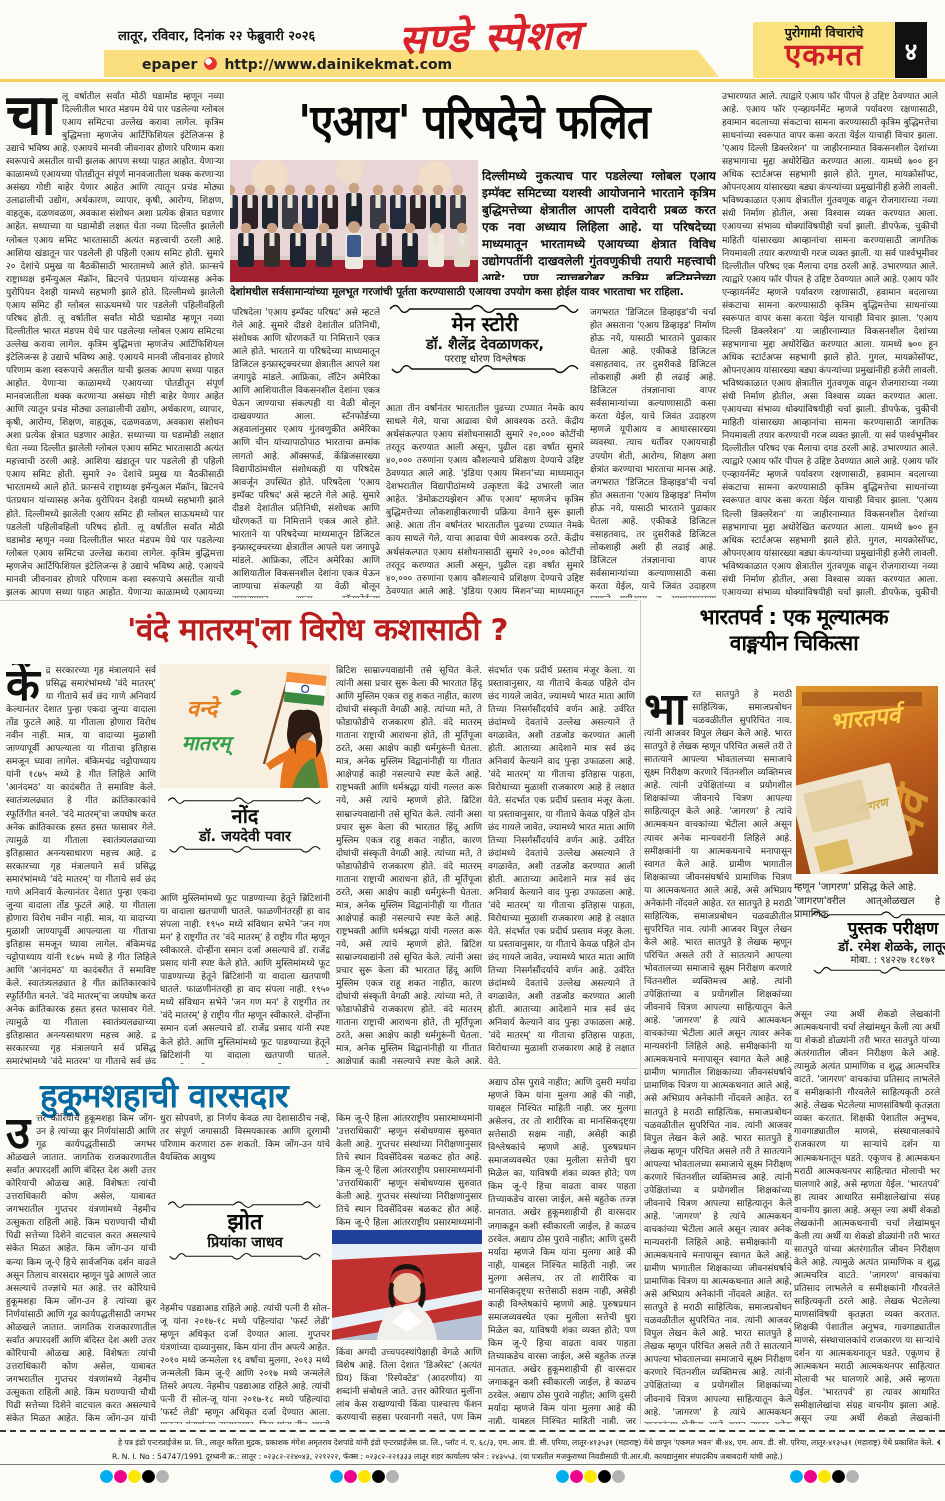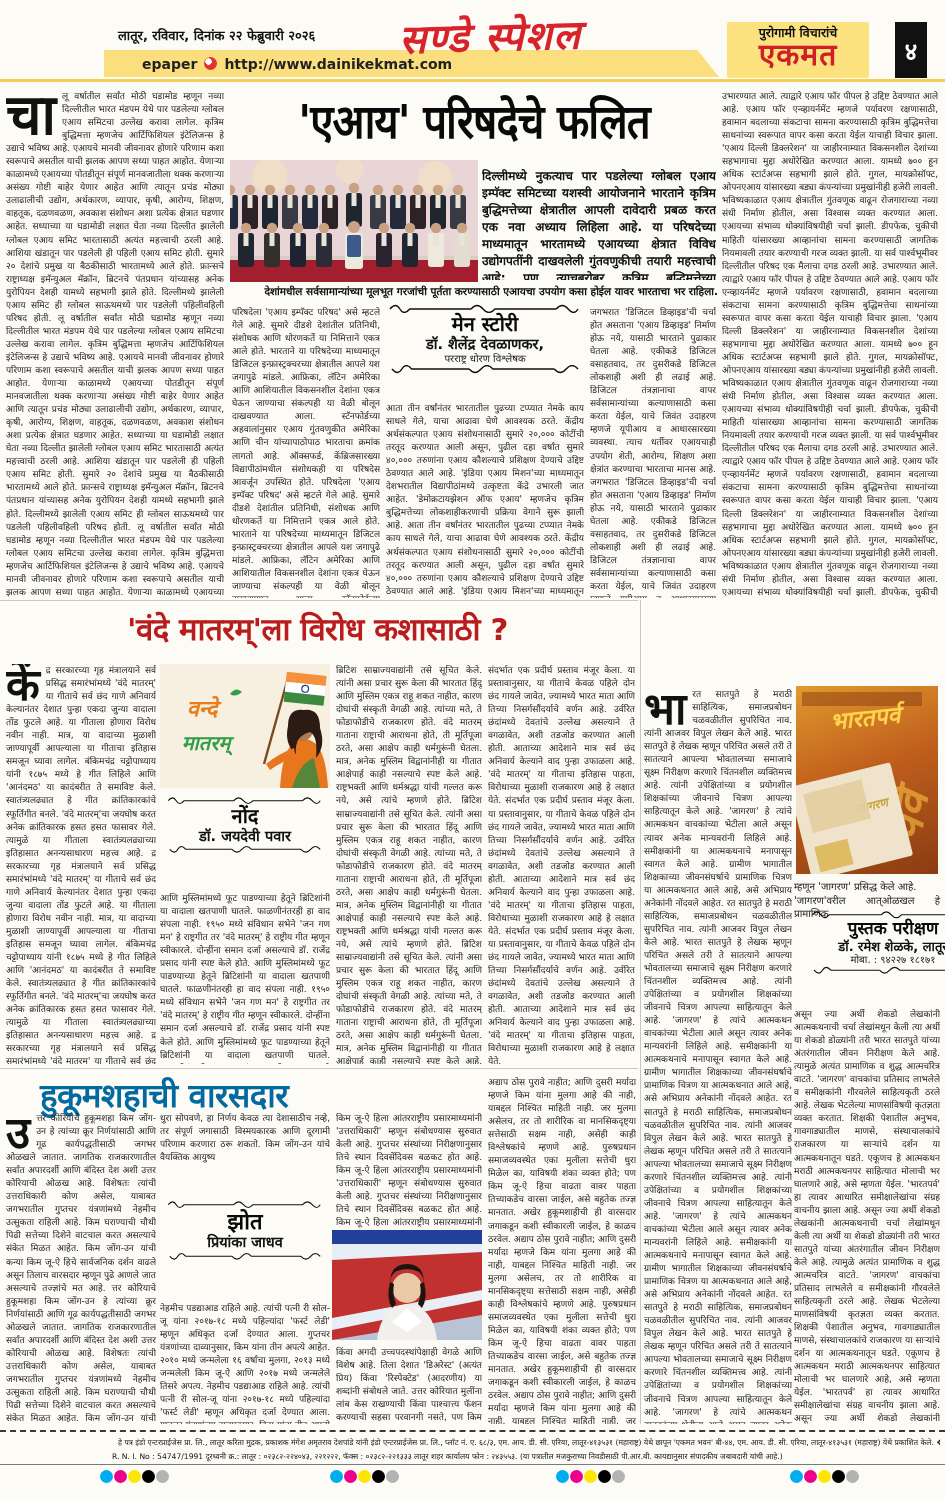--- a/index.html
+++ b/index.html
@@ -53,21 +53,21 @@
 <div class="abs dateline" style="left:88px;top:26px;width:330px;margin-left:30px;">लातूर, रविवार, दिनांक २२ फेब्रुवारी २०२६</div>
 
 <div class="abs ribbon" style="left:80px;top:50px;width:615px;height:27px;margin-left:24px;">
   <span class="lbl">epaper</span>
   <span class="epicon"></span>
   <span class="lbl">http://www.dainikekmat.com</span>
 </div>
 
 <div class="abs masthead" style="left:330px;top:8px;width:320px;">सण्डे स्पेशल</div>
 
-<div class="abs brandbox" style="left:727px;top:22px;width:142px;height:56px;">
+<div class="abs brandbox" style="left:753px;top:22px;width:142px;height:56px;">
   <div class="brand-tag">पुरोगामी विचारांचे</div>
   <div class="brand-nm">एकमत</div>
 </div>
 <div class="abs pagenum" style="left:895px;top:22px;width:32px;height:56px;">४</div>
 
 <div class="abs hrule-y" style="left:0;top:79px;width:945px;height:3px;"></div>
 
 <div class="abs hl-main" style="left:230px;top:88px;width:488px;">'एआय' परिषदेचे फलित</div>
 
 <div class="abs ph" style="left:230px;top:160px;width:248px;height:122px;">
@@ -108,21 +108,21 @@
     </g>
     <use href="#pp" x="154" y="84" style="color:#2c2330"></use>
       <use href="#pp" x="180" y="84" style="color:#20262f"></use>
     <use href="#pp" x="206" y="84" style="color:#efe8dc"></use>
       <use href="#pp" x="232" y="84" style="color:#e3ddd0"></use>
   </svg>
 </div>
 
 <div class="abs intro" style="left:482px;top:168px;width:234px;height:112px;">दिल्लीमध्ये नुकत्याच पार पडलेल्या ग्लोबल एआय इम्पॅक्ट समिटच्या यशस्वी आयोजनाने भारताने कृत्रिम बुद्धिमत्तेच्या क्षेत्रातील आपली दावेदारी प्रबळ करत एक नवा अध्याय लिहिला आहे. या परिषदेच्या माध्यमातून भारतामध्ये एआयच्या क्षेत्रात विविध उद्योगपतींनी दाखवलेली गुंतवणुकीची तयारी महत्त्वाची आहे; पण त्याचबरोबर कृत्रिम बुद्धिमत्तेच्या लोकशाहीकरणाचा हा या परिषदेच्या आयोजनामागचा भारताचा मूळ उद्देश होता.</div>
 
-<div class="abs caption" style="left:230px;top:284px;width:488px;text-align:right;">देशांमधील सर्वसामान्यांच्या मूलभूत गरजांची पूर्तता करण्यासाठी एआयचा उपयोग कसा होईल यावर भारताचा भर राहिला.</div>
+<div class="abs caption" style="left:230px;top:284px;width:488px;">देशांमधील सर्वसामान्यांच्या मूलभूत गरजांची पूर्तता करण्यासाठी एआयचा उपयोग कसा होईल यावर भारताचा भर राहिला.</div>
 
 <div class="abs body-txt" style="left:6px;top:90px;width:218px;height:508px;">
   <span class="dropcap">चा</span><span class="fill-target">लू वर्षातील सर्वांत मोठी घडामोड म्हणून नव्या दिल्लीतील भारत मंडपम येथे पार पडलेल्या ग्लोबल एआय समिटचा उल्लेख करावा लागेल. कृत्रिम बुद्धिमत्ता म्हणजेच आर्टिफिशियल इंटेलिजन्स हे उद्याचे भविष्य आहे. एआयचे मानवी जीवनावर होणारे परिणाम कशा स्वरूपाचे असतील याची झलक आपण सध्या पाहत आहोत. येणाऱ्या काळामध्ये एआयच्या पोतडीतून संपूर्ण मानवजातीला थक्क करणाऱ्या असंख्य गोष्टी बाहेर येणार आहेत आणि त्यातून प्रचंड मोठ्या उलाढालीची उद्योग, अर्थकारण, व्यापार, कृषी, आरोग्य, शिक्षण, वाहतूक, दळणवळण, अवकाश संशोधन अशा प्रत्येक क्षेत्रात घडणार आहेत. सध्याच्या या घडामोडी लक्षात घेता नव्या दिल्लीत झालेली ग्लोबल एआय समिट भारतासाठी अत्यंत महत्त्वाची ठरली आहे. आशिया खंडातून पार पडलेली ही पहिली एआय समिट होती. सुमारे २० देशांचे प्रमुख या बैठकीसाठी भारतामध्ये आले होते. फ्रान्सचे राष्ट्राध्यक्ष इमॅन्युअल मॅक्रॉन, ब्रिटनचे पंतप्रधान यांच्यासह अनेक युरोपियन देशही यामध्ये सहभागी झाले होते. दिल्लीमध्ये झालेली एआय समिट ही ग्लोबल साऊथमध्ये पार पडलेली पहिलीवहिली परिषद होती. लू वर्षातील सर्वांत मोठी घडामोड म्हणून नव्या दिल्लीतील भारत मंडपम येथे पार पडलेल्या ग्लोबल एआय समिटचा उल्लेख करावा लागेल. कृत्रिम बुद्धिमत्ता म्हणजेच आर्टिफिशियल इंटेलिजन्स हे उद्याचे भविष्य आहे. एआयचे मानवी जीवनावर होणारे परिणाम कशा स्वरूपाचे असतील याची झलक आपण सध्या पाहत आहोत. येणाऱ्या काळामध्ये एआयच्या पोतडीतून संपूर्ण मानवजातीला थक्क करणाऱ्या असंख्य गोष्टी बाहेर येणार आहेत आणि त्यातून प्रचंड मोठ्या उलाढालीची उद्योग, अर्थकारण, व्यापार, कृषी, आरोग्य, शिक्षण, वाहतूक, दळणवळण, अवकाश संशोधन अशा प्रत्येक क्षेत्रात घडणार आहेत. सध्याच्या या घडामोडी लक्षात घेता नव्या दिल्लीत झालेली ग्लोबल एआय समिट भारतासाठी अत्यंत महत्त्वाची ठरली आहे. आशिया खंडातून पार पडलेली ही पहिली एआय समिट होती. सुमारे २० देशांचे प्रमुख या बैठकीसाठी भारतामध्ये आले होते. फ्रान्सचे राष्ट्राध्यक्ष इमॅन्युअल मॅक्रॉन, ब्रिटनचे पंतप्रधान यांच्यासह अनेक युरोपियन देशही यामध्ये सहभागी झाले होते. दिल्लीमध्ये झालेली एआय समिट ही ग्लोबल साऊथमध्ये पार पडलेली पहिलीवहिली परिषद होती. लू वर्षातील सर्वांत मोठी घडामोड म्हणून नव्या दिल्लीतील भारत मंडपम येथे पार पडलेल्या ग्लोबल एआय समिटचा उल्लेख करावा लागेल. कृत्रिम बुद्धिमत्ता म्हणजेच आर्टिफिशियल इंटेलिजन्स हे उद्याचे भविष्य आहे. एआयचे मानवी जीवनावर होणारे परिणाम कशा स्वरूपाचे असतील याची झलक आपण सध्या पाहत आहोत. येणाऱ्या काळामध्ये एआयच्या पोतडीतून संपूर्ण मानवजातीला थक्क करणाऱ्या असंख्य गोष्टी बाहेर येणार आहेत आणि त्यातून प्रचंड मोठ्या उलाढालीची उद्योग, अर्थकारण, व्यापार, कृषी, आरोग्य, शिक्षण, वाहतूक, दळणवळण, अवकाश संशोधन अशा प्रत्येक क्षेत्रात घडणार आहेत. सध्याच्या या घडामोडी लक्षात घेता नव्या दिल्लीत झालेली ग्लोबल एआय समिट भारतासाठी अत्यंत महत्त्वाची ठरली आहे. आशिया खंडातून पार पडलेली ही पहिली एआय समिट होती. सुमारे २० देशांचे प्रमुख या बैठकीसाठी भारतामध्ये आले होते. फ्रान्सचे राष्ट्राध्यक्ष इमॅन्युअल मॅक्रॉन, ब्रिटनचे पंतप्रधान यांच्यासह अनेक युरोपियन देशही यामध्ये सहभागी झाले होते. दिल्लीमध्ये झालेली एआय समिट ही ग्लोबल साऊथमध्ये पार पडलेली पहिलीवहिली परिषद होती.</span>
 </div>
 
 <div class="abs body-txt" style="left:722px;top:90px;width:216px;height:508px;">
   <span class="fill-target">उभारण्यात आले. त्याद्वारे एआय फॉर पीपल हे उद्दिष्ट ठेवण्यात आले आहे. एआय फॉर एन्व्हायर्नमेंट म्हणजे पर्यावरण रक्षणासाठी, हवामान बदलाच्या संकटाचा सामना करण्यासाठी कृत्रिम बुद्धिमत्तेचा साधनांच्या स्वरूपात वापर कसा करता येईल याचाही विचार झाला. 'एआय दिल्ली डिक्लरेशन' या जाहीरनाम्यात विकसनशील देशांच्या सहभागाचा मुद्दा अधोरेखित करण्यात आला. यामध्ये ७०० हून अधिक स्टार्टअप्स सहभागी झाले होते. गुगल, मायक्रोसॉफ्ट, ओपनएआय यांसारख्या बड्या कंपन्यांच्या प्रमुखांनीही हजेरी लावली. भविष्यकाळात एआय क्षेत्रातील गुंतवणूक वाढून रोजगाराच्या नव्या संधी निर्माण होतील, असा विश्वास व्यक्त करण्यात आला. एआयच्या संभाव्य धोक्यांविषयीही चर्चा झाली. डीपफेक, चुकीची माहिती यांसारख्या आव्हानांचा सामना करण्यासाठी जागतिक नियमावली तयार करण्याची गरज व्यक्त झाली. या सर्व पार्श्वभूमीवर दिल्लीतील परिषद एक मैलाचा दगड ठरली आहे. उभारण्यात आले. त्याद्वारे एआय फॉर पीपल हे उद्दिष्ट ठेवण्यात आले आहे. एआय फॉर एन्व्हायर्नमेंट म्हणजे पर्यावरण रक्षणासाठी, हवामान बदलाच्या संकटाचा सामना करण्यासाठी कृत्रिम बुद्धिमत्तेचा साधनांच्या स्वरूपात वापर कसा करता येईल याचाही विचार झाला. 'एआय दिल्ली डिक्लरेशन' या जाहीरनाम्यात विकसनशील देशांच्या सहभागाचा मुद्दा अधोरेखित करण्यात आला. यामध्ये ७०० हून अधिक स्टार्टअप्स सहभागी झाले होते. गुगल, मायक्रोसॉफ्ट, ओपनएआय यांसारख्या बड्या कंपन्यांच्या प्रमुखांनीही हजेरी लावली. भविष्यकाळात एआय क्षेत्रातील गुंतवणूक वाढून रोजगाराच्या नव्या संधी निर्माण होतील, असा विश्वास व्यक्त करण्यात आला. एआयच्या संभाव्य धोक्यांविषयीही चर्चा झाली. डीपफेक, चुकीची माहिती यांसारख्या आव्हानांचा सामना करण्यासाठी जागतिक नियमावली तयार करण्याची गरज व्यक्त झाली. या सर्व पार्श्वभूमीवर दिल्लीतील परिषद एक मैलाचा दगड ठरली आहे. उभारण्यात आले. त्याद्वारे एआय फॉर पीपल हे उद्दिष्ट ठेवण्यात आले आहे. एआय फॉर एन्व्हायर्नमेंट म्हणजे पर्यावरण रक्षणासाठी, हवामान बदलाच्या संकटाचा सामना करण्यासाठी कृत्रिम बुद्धिमत्तेचा साधनांच्या स्वरूपात वापर कसा करता येईल याचाही विचार झाला. 'एआय दिल्ली डिक्लरेशन' या जाहीरनाम्यात विकसनशील देशांच्या सहभागाचा मुद्दा अधोरेखित करण्यात आला. यामध्ये ७०० हून अधिक स्टार्टअप्स सहभागी झाले होते. गुगल, मायक्रोसॉफ्ट, ओपनएआय यांसारख्या बड्या कंपन्यांच्या प्रमुखांनीही हजेरी लावली. भविष्यकाळात एआय क्षेत्रातील गुंतवणूक वाढून रोजगाराच्या नव्या संधी निर्माण होतील, असा विश्वास व्यक्त करण्यात आला. एआयच्या संभाव्य धोक्यांविषयीही चर्चा झाली. डीपफेक, चुकीची माहिती यांसारख्या आव्हानांचा सामना करण्यासाठी जागतिक नियमावली तयार करण्याची गरज व्यक्त झाली. या सर्व पार्श्वभूमीवर दिल्लीतील परिषद एक मैलाचा दगड ठरली आहे.</span>
 </div>
 
 <div class="abs body-txt" style="left:232px;top:306px;width:148px;height:292px;">
@@ -196,20 +196,22 @@
 
 <div class="abs body-txt" style="left:336px;top:664px;width:146px;height:400px;">
   <span class="fill-target">ब्रिटिश साम्राज्यवाद्यांनी तसे सूचित केले. त्यांनी असा प्रचार सुरू केला की भारतात हिंदू आणि मुस्लिम एकत्र राहू शकत नाहीत, कारण दोघांची संस्कृती वेगळी आहे. त्यांच्या मते, ते फोडाफोडीचे राजकारण होते. वंदे मातरम् गाताना राष्ट्राची आराधना होते, ती मूर्तिपूजा ठरते, असा आक्षेप काही धर्मगुरूंनी घेतला. मात्र, अनेक मुस्लिम विद्वानांनीही या गीतात आक्षेपार्ह काही नसल्याचे स्पष्ट केले आहे. राष्ट्रभक्ती आणि धर्मश्रद्धा यांची गल्लत करू नये, असे त्यांचे म्हणणे होते. ब्रिटिश साम्राज्यवाद्यांनी तसे सूचित केले. त्यांनी असा प्रचार सुरू केला की भारतात हिंदू आणि मुस्लिम एकत्र राहू शकत नाहीत, कारण दोघांची संस्कृती वेगळी आहे. त्यांच्या मते, ते फोडाफोडीचे राजकारण होते. वंदे मातरम् गाताना राष्ट्राची आराधना होते, ती मूर्तिपूजा ठरते, असा आक्षेप काही धर्मगुरूंनी घेतला. मात्र, अनेक मुस्लिम विद्वानांनीही या गीतात आक्षेपार्ह काही नसल्याचे स्पष्ट केले आहे. राष्ट्रभक्ती आणि धर्मश्रद्धा यांची गल्लत करू नये, असे त्यांचे म्हणणे होते. ब्रिटिश साम्राज्यवाद्यांनी तसे सूचित केले. त्यांनी असा प्रचार सुरू केला की भारतात हिंदू आणि मुस्लिम एकत्र राहू शकत नाहीत, कारण दोघांची संस्कृती वेगळी आहे. त्यांच्या मते, ते फोडाफोडीचे राजकारण होते. वंदे मातरम् गाताना राष्ट्राची आराधना होते, ती मूर्तिपूजा ठरते, असा आक्षेप काही धर्मगुरूंनी घेतला. मात्र, अनेक मुस्लिम विद्वानांनीही या गीतात आक्षेपार्ह काही नसल्याचे स्पष्ट केले आहे. राष्ट्रभक्ती आणि धर्मश्रद्धा यांची गल्लत करू नये, असे त्यांचे म्हणणे होते.</span>
 </div>
 
 <div class="abs body-txt" style="left:488px;top:664px;width:147px;height:400px;">
   <span class="fill-target">संदर्भात एक प्रदीर्घ प्रस्ताव मंजूर केला. या प्रस्तावानुसार, या गीताचे केवळ पहिले दोन छंद गायले जावेत, ज्यामध्ये भारत माता आणि तिच्या निसर्गसौंदर्याचे वर्णन आहे. उर्वरित छंदांमध्ये देवतांचे उल्लेख असल्याने ते वगळावेत, अशी तडजोड करण्यात आली होती. आताच्या आदेशाने मात्र सर्व छंद अनिवार्य केल्याने वाद पुन्हा उफाळला आहे. 'वंदे मातरम्' या गीताचा इतिहास पाहता, विरोधाच्या मुळाशी राजकारण आहे हे लक्षात येते. संदर्भात एक प्रदीर्घ प्रस्ताव मंजूर केला. या प्रस्तावानुसार, या गीताचे केवळ पहिले दोन छंद गायले जावेत, ज्यामध्ये भारत माता आणि तिच्या निसर्गसौंदर्याचे वर्णन आहे. उर्वरित छंदांमध्ये देवतांचे उल्लेख असल्याने ते वगळावेत, अशी तडजोड करण्यात आली होती. आताच्या आदेशाने मात्र सर्व छंद अनिवार्य केल्याने वाद पुन्हा उफाळला आहे. 'वंदे मातरम्' या गीताचा इतिहास पाहता, विरोधाच्या मुळाशी राजकारण आहे हे लक्षात येते. संदर्भात एक प्रदीर्घ प्रस्ताव मंजूर केला. या प्रस्तावानुसार, या गीताचे केवळ पहिले दोन छंद गायले जावेत, ज्यामध्ये भारत माता आणि तिच्या निसर्गसौंदर्याचे वर्णन आहे. उर्वरित छंदांमध्ये देवतांचे उल्लेख असल्याने ते वगळावेत, अशी तडजोड करण्यात आली होती. आताच्या आदेशाने मात्र सर्व छंद अनिवार्य केल्याने वाद पुन्हा उफाळला आहे. 'वंदे मातरम्' या गीताचा इतिहास पाहता, विरोधाच्या मुळाशी राजकारण आहे हे लक्षात येते.</span>
 </div>
 
 <div class="abs hl-3" style="left:646px;top:604px;width:296px;">
+  <div>भारतपर्व : एक मूल्यात्मक</div>
+  <div>वाङ्मयीन चिकित्सा</div>
 </div>
 
 <div class="abs body-txt" style="left:644px;top:688px;width:148px;height:736px;">
   <span class="dropcap sm">भा</span><span class="fill-target">रत सातपुते हे मराठी साहित्यिक, समाजप्रबोधन चळवळीतील सुपरिचित नाव. त्यांनी आजवर विपुल लेखन केले आहे. भारत सातपुते हे लेखक म्हणून परिचित असले तरी ते सातत्याने आपल्या भोवतालच्या समाजाचे सूक्ष्म निरीक्षण करणारे चिंतनशील व्यक्तिमत्त्व आहे. त्यांनी उपेक्षितांच्या व प्रयोगशील शिक्षकांच्या जीवनाचे चित्रण आपल्या साहित्यातून केले आहे. 'जागरण' हे त्यांचे आत्मकथन वाचकांच्या भेटीला आले असून त्यावर अनेक मान्यवरांनी लिहिले आहे. समीक्षकांनी या आत्मकथनाचे मनापासून स्वागत केले आहे. ग्रामीण भागातील शिक्षकाच्या जीवनसंघर्षाचे प्रामाणिक चित्रण या आत्मकथनात आले आहे, असे अभिप्राय अनेकांनी नोंदवले आहेत. रत सातपुते हे मराठी साहित्यिक, समाजप्रबोधन चळवळीतील सुपरिचित नाव. त्यांनी आजवर विपुल लेखन केले आहे. भारत सातपुते हे लेखक म्हणून परिचित असले तरी ते सातत्याने आपल्या भोवतालच्या समाजाचे सूक्ष्म निरीक्षण करणारे चिंतनशील व्यक्तिमत्त्व आहे. त्यांनी उपेक्षितांच्या व प्रयोगशील शिक्षकांच्या जीवनाचे चित्रण आपल्या साहित्यातून केले आहे. 'जागरण' हे त्यांचे आत्मकथन वाचकांच्या भेटीला आले असून त्यावर अनेक मान्यवरांनी लिहिले आहे. समीक्षकांनी या आत्मकथनाचे मनापासून स्वागत केले आहे. ग्रामीण भागातील शिक्षकाच्या जीवनसंघर्षाचे प्रामाणिक चित्रण या आत्मकथनात आले आहे, असे अभिप्राय अनेकांनी नोंदवले आहेत. रत सातपुते हे मराठी साहित्यिक, समाजप्रबोधन चळवळीतील सुपरिचित नाव. त्यांनी आजवर विपुल लेखन केले आहे. भारत सातपुते हे लेखक म्हणून परिचित असले तरी ते सातत्याने आपल्या भोवतालच्या समाजाचे सूक्ष्म निरीक्षण करणारे चिंतनशील व्यक्तिमत्त्व आहे. त्यांनी उपेक्षितांच्या व प्रयोगशील शिक्षकांच्या जीवनाचे चित्रण आपल्या साहित्यातून केले आहे. 'जागरण' हे त्यांचे आत्मकथन वाचकांच्या भेटीला आले असून त्यावर अनेक मान्यवरांनी लिहिले आहे. समीक्षकांनी या आत्मकथनाचे मनापासून स्वागत केले आहे. ग्रामीण भागातील शिक्षकाच्या जीवनसंघर्षाचे प्रामाणिक चित्रण या आत्मकथनात आले आहे, असे अभिप्राय अनेकांनी नोंदवले आहेत. रत सातपुते हे मराठी साहित्यिक, समाजप्रबोधन चळवळीतील सुपरिचित नाव. त्यांनी आजवर विपुल लेखन केले आहे. भारत सातपुते हे लेखक म्हणून परिचित असले तरी ते सातत्याने आपल्या भोवतालच्या समाजाचे सूक्ष्म निरीक्षण करणारे चिंतनशील व्यक्तिमत्त्व आहे. त्यांनी उपेक्षितांच्या व प्रयोगशील शिक्षकांच्या जीवनाचे चित्रण आपल्या साहित्यातून केले आहे. 'जागरण' हे त्यांचे आत्मकथन वाचकांच्या भेटीला आले असून त्यावर अनेक मान्यवरांनी लिहिले आहे. समीक्षकांनी या आत्मकथनाचे मनापासून स्वागत केले आहे. ग्रामीण भागातील शिक्षकाच्या जीवनसंघर्षाचे प्रामाणिक चित्रण या आत्मकथनात आले आहे, असे अभिप्राय अनेकांनी नोंदवले आहेत.</span>
 </div>
 
 <div class="abs book" style="left:796px;top:686px;width:142px;height:188px;">
   <svg width="142" height="188" viewBox="0 0 142 188">
     <rect width="142" height="188" fill="none"></rect>
     <rect x="6" y="6" width="120" height="14" fill="#8a3c12" opacity=".5"></rect>

